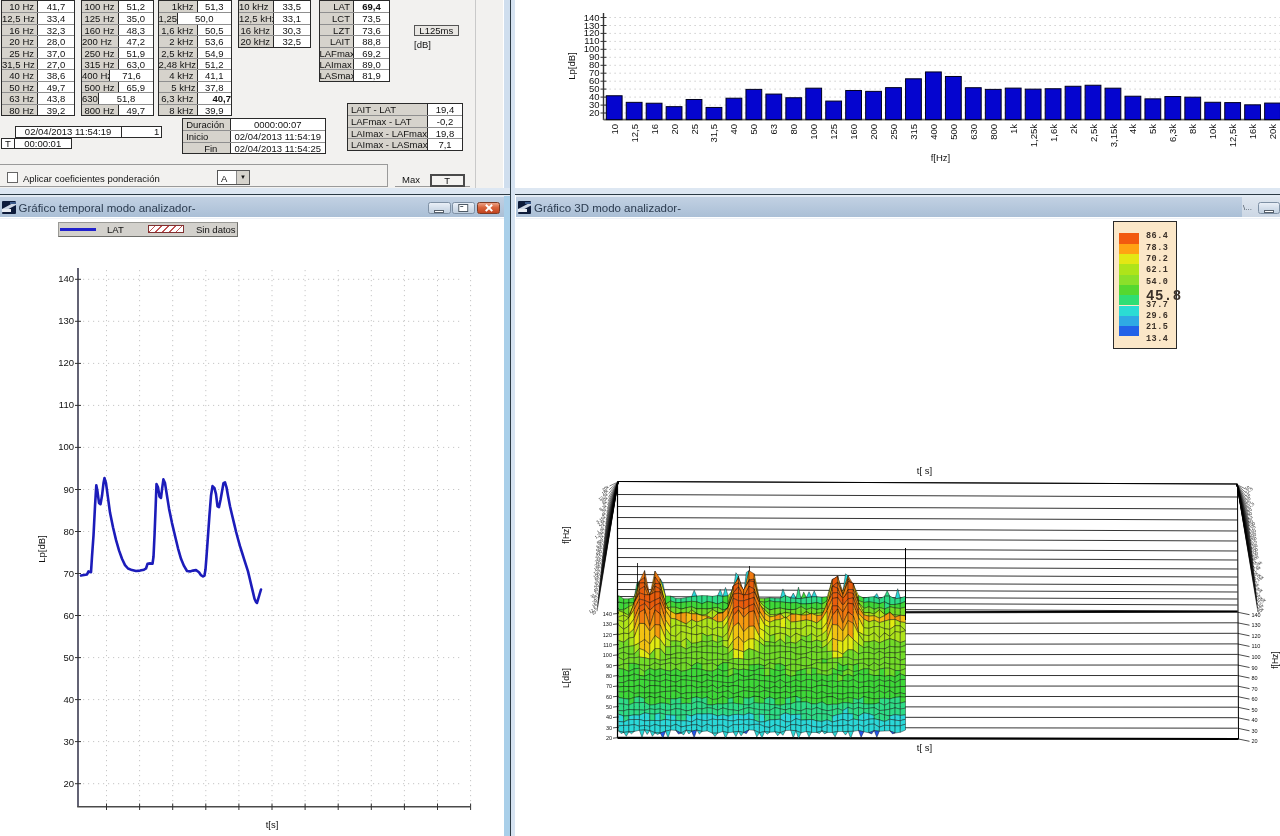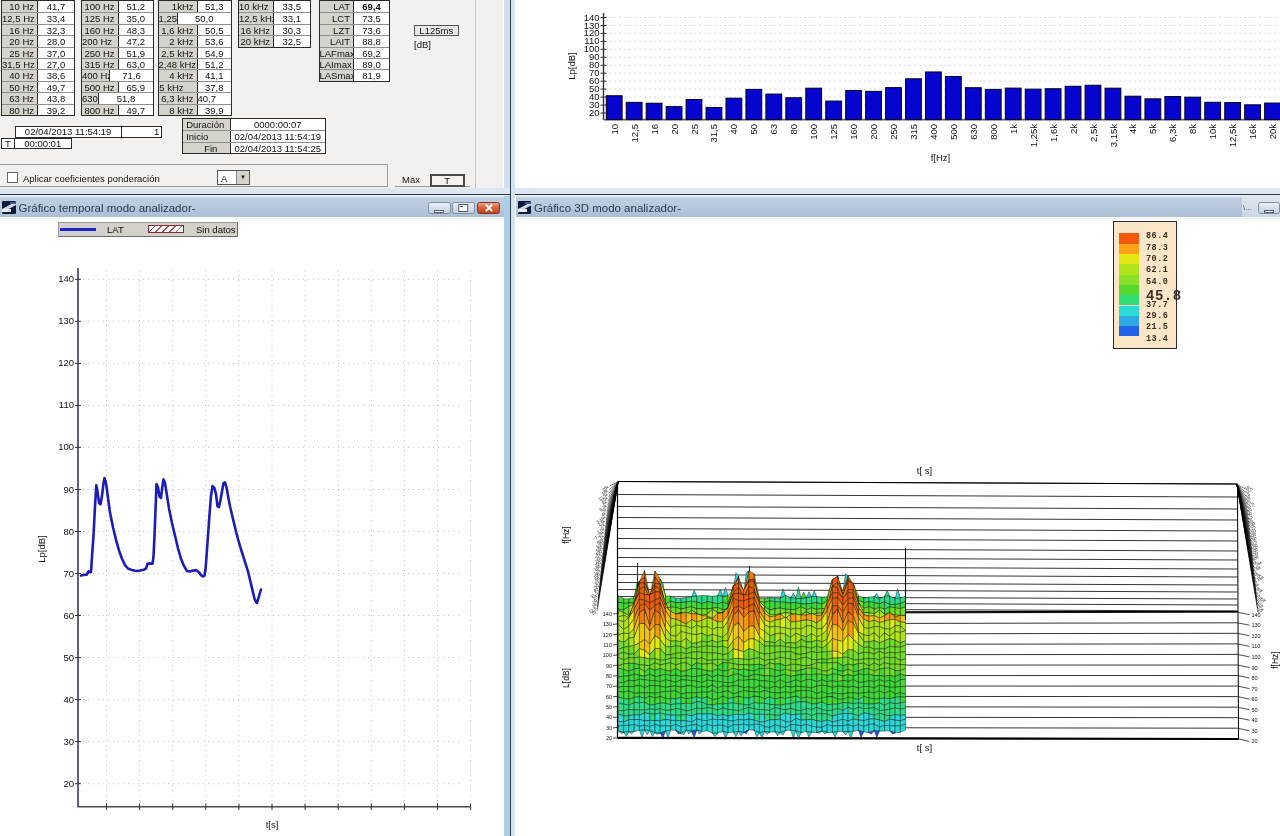--- a/index.html
+++ b/index.html
@@ -121,26 +121,26 @@
       </div>
       <div class="trow" style="height:11.42px">
         <div class="lc t9" style="width:39px;padding-right:3px;text-align:right;line-height:11.42px">2,48 kHz</div>
         <div class="vc t9" style="flex:1;text-align:center;font-weight:normal;line-height:11.42px">51,2</div>
       </div>
       <div class="trow" style="height:11.42px">
         <div class="lc t9" style="width:39px;padding-right:3px;text-align:right;line-height:11.42px">4 kHz</div>
         <div class="vc t9" style="flex:1;text-align:center;font-weight:normal;line-height:11.42px">41,1</div>
       </div>
       <div class="trow" style="height:11.42px">
-        <div class="lc t9" style="width:39px;padding-right:13px;text-align:right;line-height:11.42px">5 kHz</div>
+        <div class="lc t9" style="width:39px;padding-right:1px;text-align:right;line-height:11.42px">5 kHz</div>
         <div class="vc t9" style="flex:1;text-align:center;font-weight:normal;line-height:11.42px">37,8</div>
       </div>
       <div class="trow" style="height:11.42px">
         <div class="lc t9" style="width:39px;padding-right:3px;text-align:right;line-height:11.42px">6,3 kHz</div>
-        <div class="vc t9" style="flex:1;text-align:left;font-weight:normal;line-height:11.42px">40,7</div>
+        <div class="vc t9" style="flex:1;text-align:right;font-weight:bold;line-height:11.42px">40,7</div>
       </div>
       <div class="trow" style="height:11.42px">
         <div class="lc t9" style="width:39px;padding-right:3px;text-align:right;line-height:11.42px">8 kHz</div>
         <div class="vc t9" style="flex:1;text-align:center;font-weight:normal;line-height:11.42px">39,9</div>
       </div>
     </div>
 <div class="tbl" style="left:238px;top:0px;width:72.5px;height:47.7px">
       <div class="trow" style="height:11.42px">
         <div class="lc t9" style="width:35px;padding-right:14px;text-align:right;line-height:11.42px">10 kHz</div>
         <div class="vc t9" style="flex:1;text-align:center;font-weight:normal;line-height:11.42px">33,5</div>
@@ -179,20 +179,38 @@
         <div class="lc t9" style="width:34.5px;padding-right:3px;text-align:right;line-height:11.42px">LAFmax</div>
         <div class="vc t9" style="flex:1;text-align:center;font-weight:normal;line-height:11.42px">69,2</div>
       </div>
       <div class="trow" style="height:11.42px">
         <div class="lc t9" style="width:34.5px;padding-right:3px;text-align:right;line-height:11.42px">LAImax</div>
         <div class="vc t9" style="flex:1;text-align:center;font-weight:normal;line-height:11.42px">89,0</div>
       </div>
       <div class="trow" style="height:11.42px">
         <div class="lc t9" style="width:34.5px;padding-right:3px;text-align:right;line-height:11.42px">LASmax</div>
         <div class="vc t9" style="flex:1;text-align:center;font-weight:normal;line-height:11.42px">81,9</div>
+      </div>
+    </div>
+<div class="tbl" style="left:347px;top:103px;width:116px;height:47.7px">
+      <div class="trow" style="height:11.42px">
+        <div class="lc t9" style="width:80px;padding-left:3px;text-align:left;line-height:11.42px">LAIT - LAT</div>
+        <div class="vc t9" style="flex:1;text-align:center;font-weight:normal;line-height:11.42px">19,4</div>
+      </div>
+      <div class="trow" style="height:11.42px">
+        <div class="lc t9" style="width:80px;padding-left:3px;text-align:left;line-height:11.42px">LAFmax - LAT</div>
+        <div class="vc t9" style="flex:1;text-align:center;font-weight:normal;line-height:11.42px">-0,2</div>
+      </div>
+      <div class="trow" style="height:11.42px">
+        <div class="lc t9" style="width:80px;padding-left:3px;text-align:left;line-height:11.42px">LAImax - LAFmax</div>
+        <div class="vc t9" style="flex:1;text-align:center;font-weight:normal;line-height:11.42px">19,8</div>
+      </div>
+      <div class="trow" style="height:11.42px">
+        <div class="lc t9" style="width:80px;padding-left:3px;text-align:left;line-height:11.42px">LAImax - LASmax</div>
+        <div class="vc t9" style="flex:1;text-align:center;font-weight:normal;line-height:11.42px">7,1</div>
       </div>
     </div>
 <div class="abs t9" style="left:414px;top:24.5px;width:44.5px;height:11.5px;background:#e9e7e3;border:1px solid #555;text-align:center;line-height:10px">L125ms</div>
 <div class="abs t9" style="left:414px;top:39px">[dB]</div>
 <div class="abs" style="left:14.6px;top:126.3px;width:147.6px;height:11.5px;border:1px solid #2a2a2a;background:#fff;display:flex">
       <div class="t9" style="width:106px;border-right:1px solid #2a2a2a;text-align:center;line-height:10px">02/04/2013 11:54:19</div>
       <div class="t9" style="flex:1;text-align:right;padding-right:2px;line-height:10px">1</div>
     </div>
 <div class="abs t9" style="left:1.3px;top:138px;width:13.3px;height:11px;border:1px solid #2a2a2a;background:#fff;text-align:center;line-height:9.5px">T</div>
 <div class="abs t9" style="left:14.6px;top:138px;width:57.2px;height:11px;border:1px solid #2a2a2a;border-left:none;background:#fff;text-align:center;line-height:9.5px">00:00:01</div>

